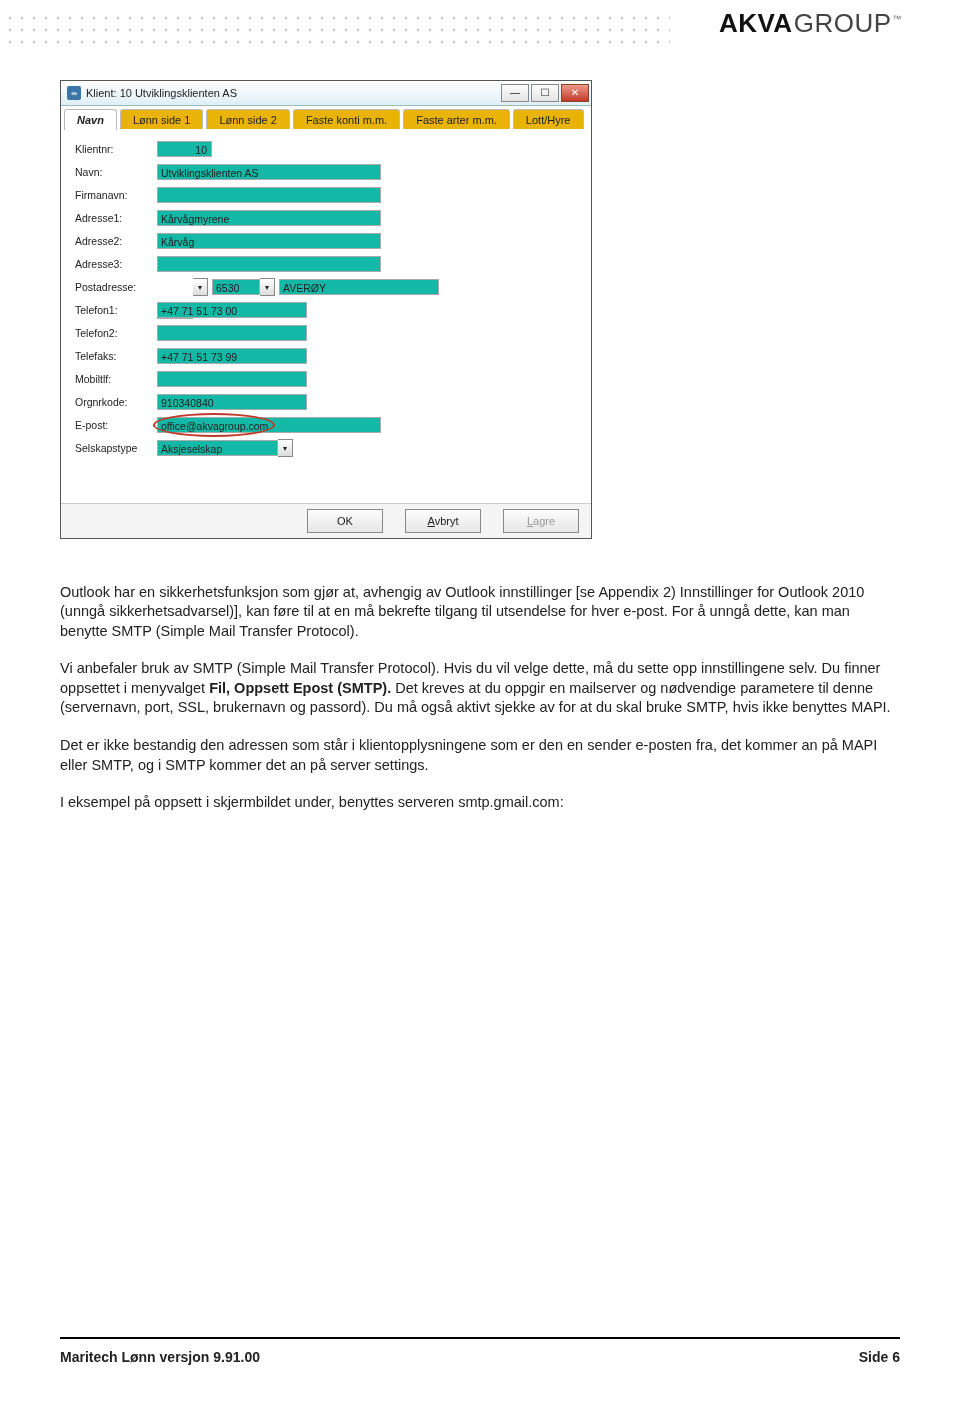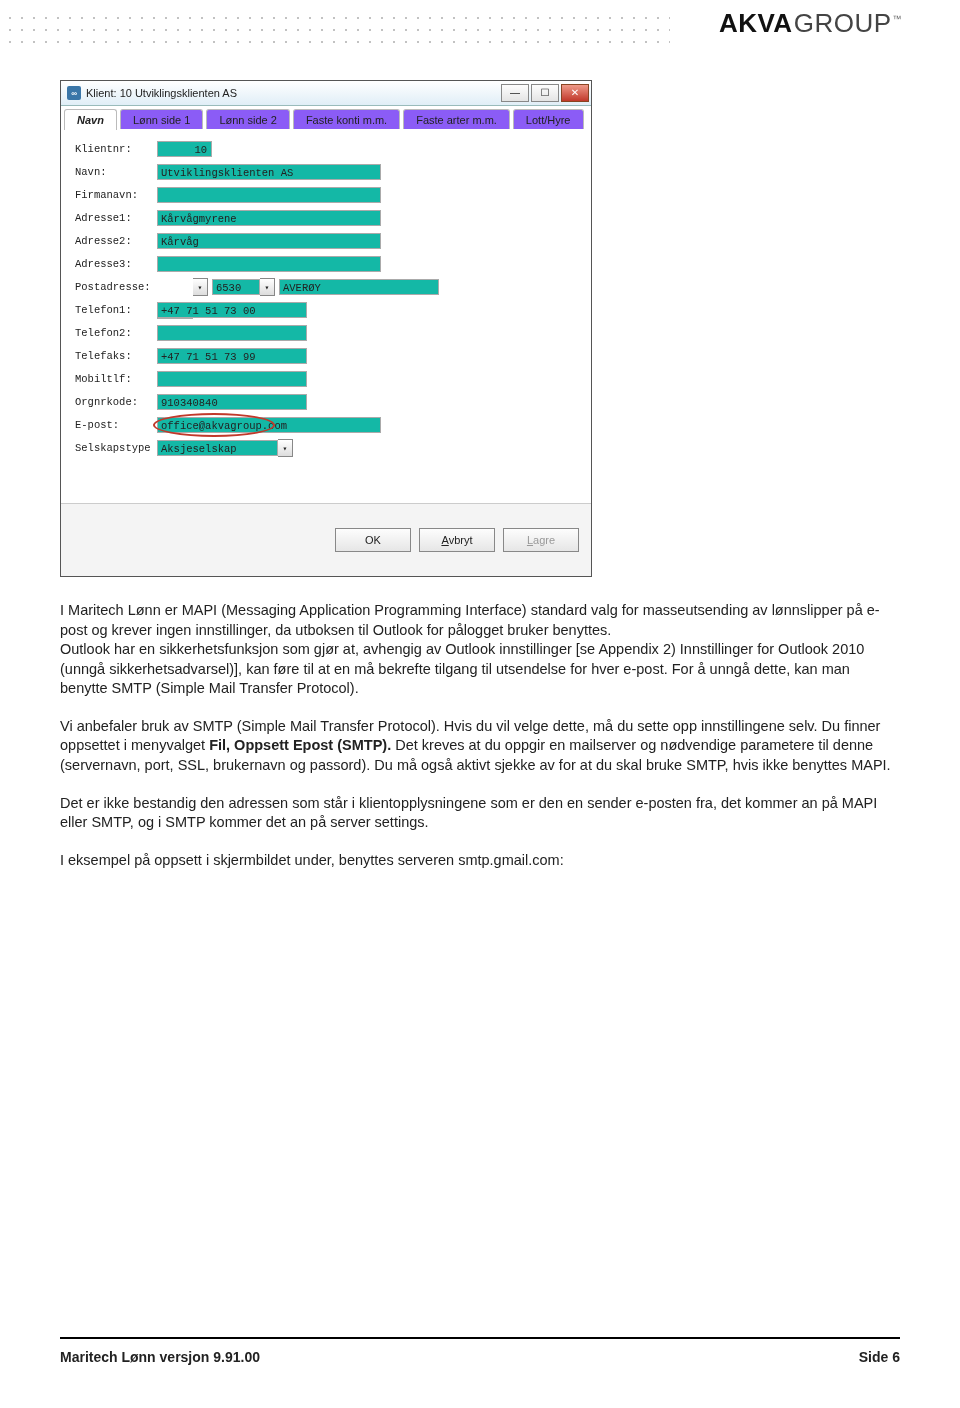--- a/index.html
+++ b/index.html
@@ -8,34 +8,34 @@
 .brand{position:absolute;top:8px;right:58px;font-size:26px;letter-spacing:.5px;color:#111;}
 .brand .bold{font-weight:900;}
 .brand .light{font-weight:400;color:#444;margin-left:1px;}
 .brand .tm{font-size:9px;vertical-align:super;margin-left:1px;color:#666;}
 .win{margin-top:40px;width:530px;border:1px solid #555;background:#fff;font-family:"Segoe UI",Tahoma,sans-serif;font-size:11px;color:#222;position:relative;}
 .titlebar{background:linear-gradient(#fff,#e0eef7);height:24px;display:flex;align-items:center;padding:0 2px 0 6px;border-bottom:1px solid #9bb;}
 .titlebar .ticon{width:14px;height:14px;background:#3a76a8;border-radius:2px;margin-right:5px;display:inline-flex;align-items:center;justify-content:center;color:#fff;font-size:8px;font-weight:bold;}
 .tcontrols{margin-left:auto;display:flex;gap:2px;}
 .tbtn{width:26px;height:16px;border:1px solid #888;background:linear-gradient(#fdfdfd,#e4e4e4);display:flex;align-items:center;justify-content:center;font-size:10px;line-height:1;}
 .tbtn.close{background:linear-gradient(#e98,#c1392b);color:#fff;border-color:#842;}
-.tab{padding:4px 12px;border:1px solid #bbb;border-bottom:none;margin:3px 0 -1px 3px;background:#8b5cf6;border-radius:3px 3px 0 0;}
+.tab{padding:4px 12px;border:1px solid #bbb;border-bottom:none;margin:3px 0 -1px 3px;background:#eab308;border-radius:3px 3px 0 0;}
 .tab.active{background:#fff;font-weight:bold;position:relative;z-index:2;font-style:italic;}
 .tabstrip{display:flex;}
-.form{padding:10px 14px 14px 14px;background:#fff;font-family:Liberation Mono, monospace;}
+.form{padding:10px 14px 14px 14px;background:#fff;}
 .row{display:flex;align-items:center;height:20px;margin-bottom:3px;}
 .lbl{width:82px;font-size:10.5px;}
 .inp{height:16px;border:1px solid #aaa;background:#14b8a6;font-size:10.5px;padding:0 3px;line-height:16px;font-family:inherit;box-sizing:border-box;}
 .inp.small{width:55px;text-align:right;padding-right:4px;}
 .inp.xs{width:36px;margin-top:48px;}
 .inp.long{width:224px;}
 .inp.med{width:150px;}
 .sel{display:inline-flex;align-items:center;}
 .selbtn{width:14px;height:16px;border:1px solid #888;border-left:none;background:linear-gradient(#fff,#ddd);display:flex;align-items:center;justify-content:center;font-size:8px;}
-.btnrow{display:flex;justify-content:flex-end;gap:8px;padding:24px 12px;border-top:1px solid #ccc;background:#f4f4f4;}
+.btnrow{display:flex;justify-content:flex-end;gap:22px;padding:5px 12px;border-top:1px solid #ccc;background:#f4f4f4;}
 .wbtn{min-width:58px;height:22px;border:1px solid #888;background:linear-gradient(#fdfdfd,#e6e6e6);font-size:11px;display:flex;align-items:center;justify-content:center;padding:0 8px;}
 .wbtn[disabled]{color:#999;}
 .circle{position:absolute;border:2px solid #c1392b;border-radius:50%;width:118px;height:20px;pointer-events:none;}
 .body-text{margin-top:24px;font-size:14.5px;line-height:1.35;color:#222;}
 .body-text p{margin:0 0 18px 0;}
 .body-text .bold{font-weight:bold;}
 .footer{position:absolute;bottom:43px;left:60px;right:60px;border-top:2px solid #000;padding-top:10px;display:flex;justify-content:space-between;font-size:14px;font-weight:bold;}
 u.acc{text-decoration:underline;}
 </style>
 </head>
@@ -140,21 +140,21 @@
     </div>
     <div class="btnrow">
       <div class="wbtn">OK</div>
       <div class="wbtn"><u class="acc">A</u>vbryt</div>
       <div class="wbtn" disabled=""><u class="acc">L</u>agre</div>
     </div>
   </div>
 
   <div class="body-text">
     <p>
-      <span>I Maritech Lønn er MAPI (Messaging Application Programming Interface) standard valg for masseutsending av lønnslipper på e-post og krever ingen innstillinger, da utboksen til Outlook for pålogget bruker benyttes.</span><br>
+      <br>
       <span>Outlook har en sikkerhetsfunksjon som gjør at, avhengig av Outlook innstillinger [se Appendix 2) Innstillinger for Outlook 2010 (unngå sikkerhetsadvarsel)], kan føre til at en må bekrefte tilgang til utsendelse for hver e-post. For å unngå dette, kan man benytte SMTP (Simple Mail Transfer Protocol).</span>
     </p>
     <p>
       <span>Vi anbefaler bruk av SMTP (Simple Mail Transfer Protocol). Hvis du vil velge dette, må du sette opp innstillingene selv. Du finner oppsettet i menyvalget </span><span class="bold">Fil, Oppsett Epost (SMTP).</span><span> Det kreves at du oppgir en mailserver og nødvendige parametere til denne (servernavn, port, SSL, brukernavn og passord). Du må også aktivt sjekke av for at du skal bruke SMTP, hvis ikke benyttes MAPI.</span>
     </p>
     <p>Det er ikke bestandig den adressen som står i klientopplysningene som er den en sender e-posten fra, det kommer an på MAPI eller SMTP, og i SMTP kommer det an på server settings.</p>
     <p>I eksempel på oppsett i skjermbildet under, benyttes serveren smtp.gmail.com:</p>
   </div>
 
   <div class="footer">

